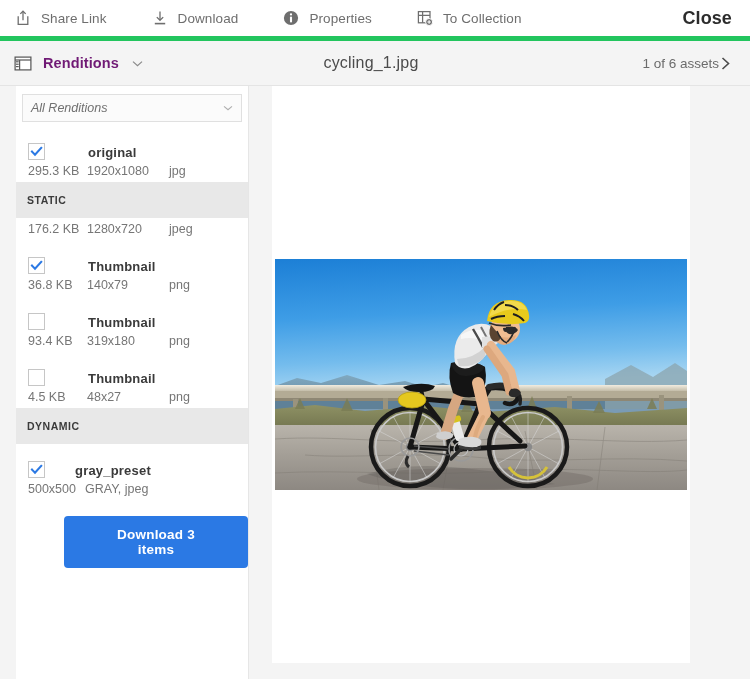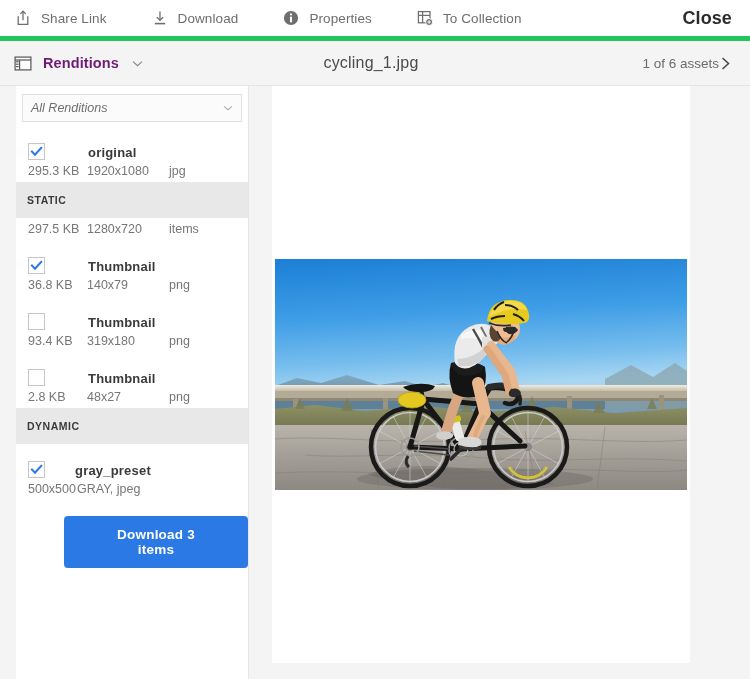--- a/index.html
+++ b/index.html
@@ -165,21 +165,21 @@
     display: flex;
     align-items: center;
     font-size: 12.5px;
     color: #767676;
     padding-left: 12px;
     height: 22px;
   }
   .rend-meta .c1 { width: 59px; flex: none; }
   .rend-meta .c2 { width: 82px; flex: none; }
   .rend-meta .c3 { }
-  .rend-meta.flow .c1 { width: auto; margin-right: 1px; }
+  .rend-meta.flow .c1 { width: auto; margin-right: 9px; }
   .rend-meta.flow .c2 { width: auto; }
 
   .dl-btn-wrap { padding: 16px 0 0 48px; }
   .dl-btn {
     background: #2b79e4;
     color: #ffffff;
     border: none;
     border-radius: 4px;
     font-size: 13.5px;
     font-weight: 700;
@@ -321,23 +321,23 @@
         <span class="c1">295.3 KB</span>
         <span class="c2">1920x1080</span>
         <span class="c3">jpg</span>
       </div>
     </div>
 
     <div class="group-head">STATIC</div>
 
     <div class="rend-row">
       <div class="rend-meta">
-        <span class="c1">297.5 KB</span>
+        <span class="c1">176.2 KB</span>
         <span class="c2">1280x720</span>
-        <span class="c3">items</span>
+        <span class="c3">jpeg</span>
       </div>
     </div>
 
     <div class="rend-row">
       <div class="rend-title-line">
         <span class="cbx on">
           <svg viewBox="0 0 13 13" fill="none" stroke="#2b79e4" stroke-width="2.1" stroke-linecap="square">
             <path d="M2 6.6l3 3.2L11.2 2.9"></path>
           </svg>
         </span>
@@ -365,21 +365,21 @@
     </div>
 
     <div class="rend-row">
       <div class="rend-title-line">
         <span class="cbx">
           
         </span>
         <span class="rend-name pad-wide">Thumbnail</span>
       </div>
       <div class="rend-meta">
-        <span class="c1">2.8 KB</span>
+        <span class="c1">4.5 KB</span>
         <span class="c2">48x27</span>
         <span class="c3">png</span>
       </div>
     </div>
 
     <div class="group-head">DYNAMIC</div>
 
     <div class="rend-row">
       <div class="rend-title-line tight">
         <span class="cbx on">

